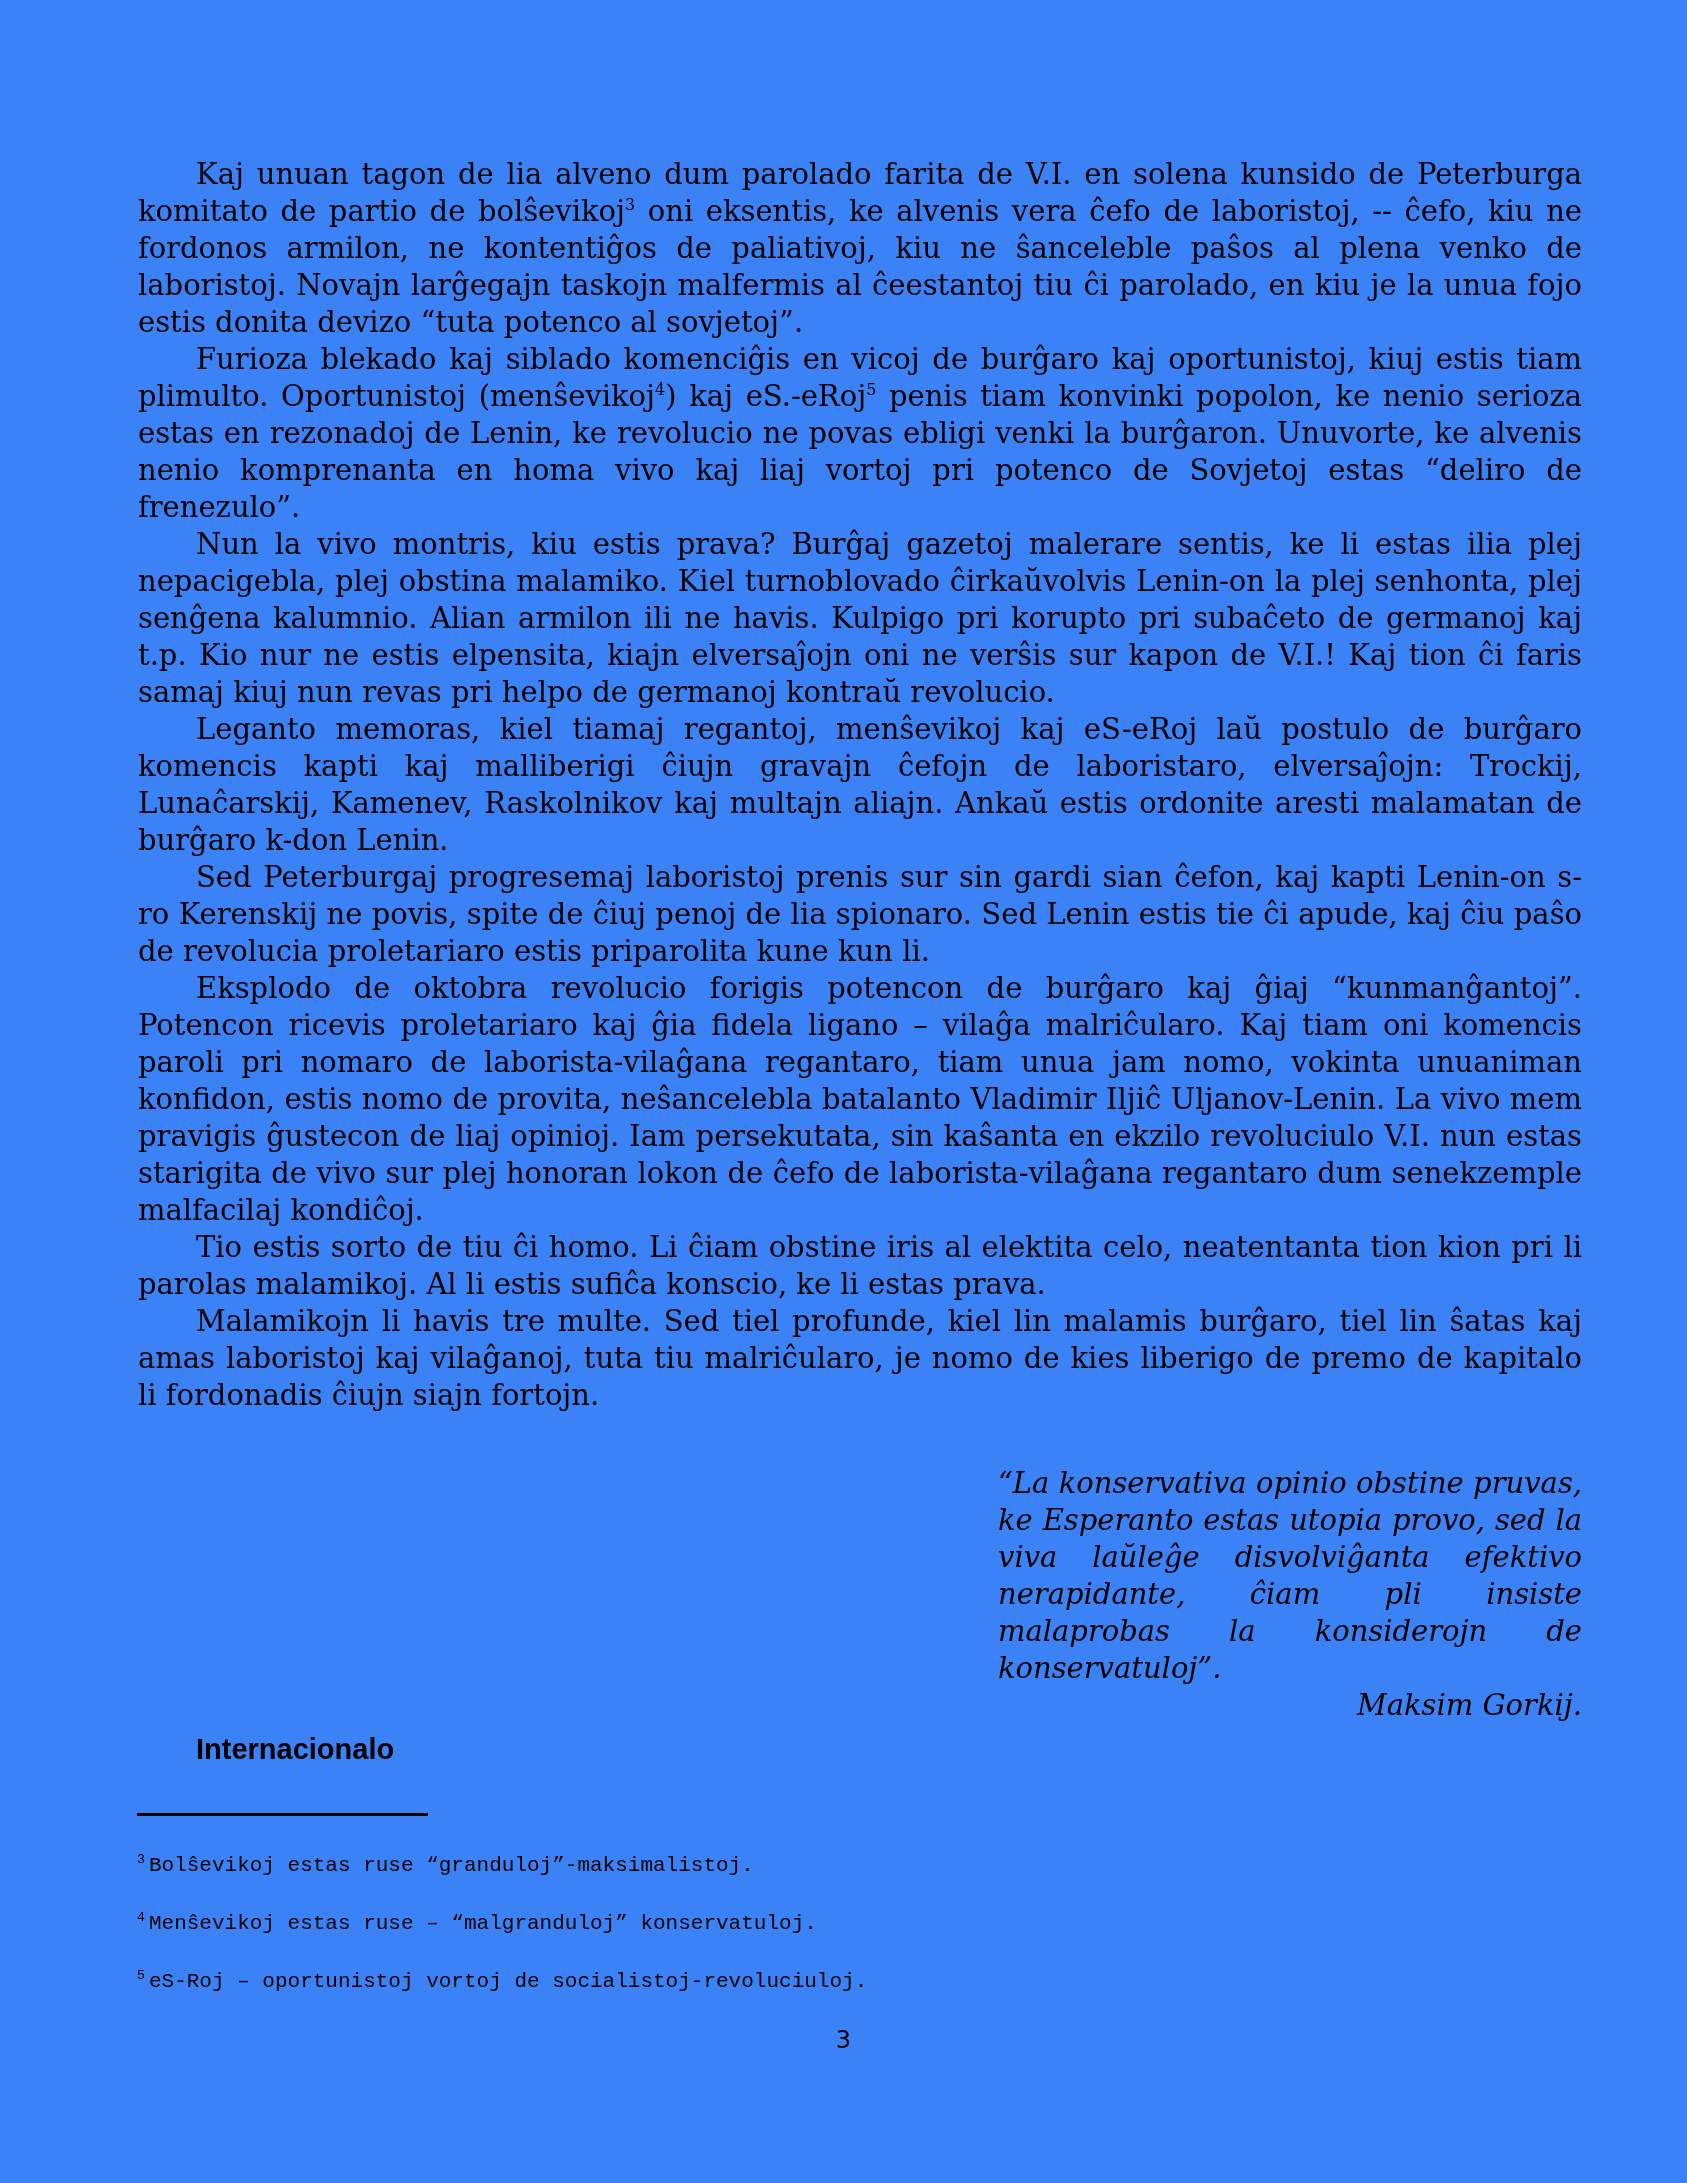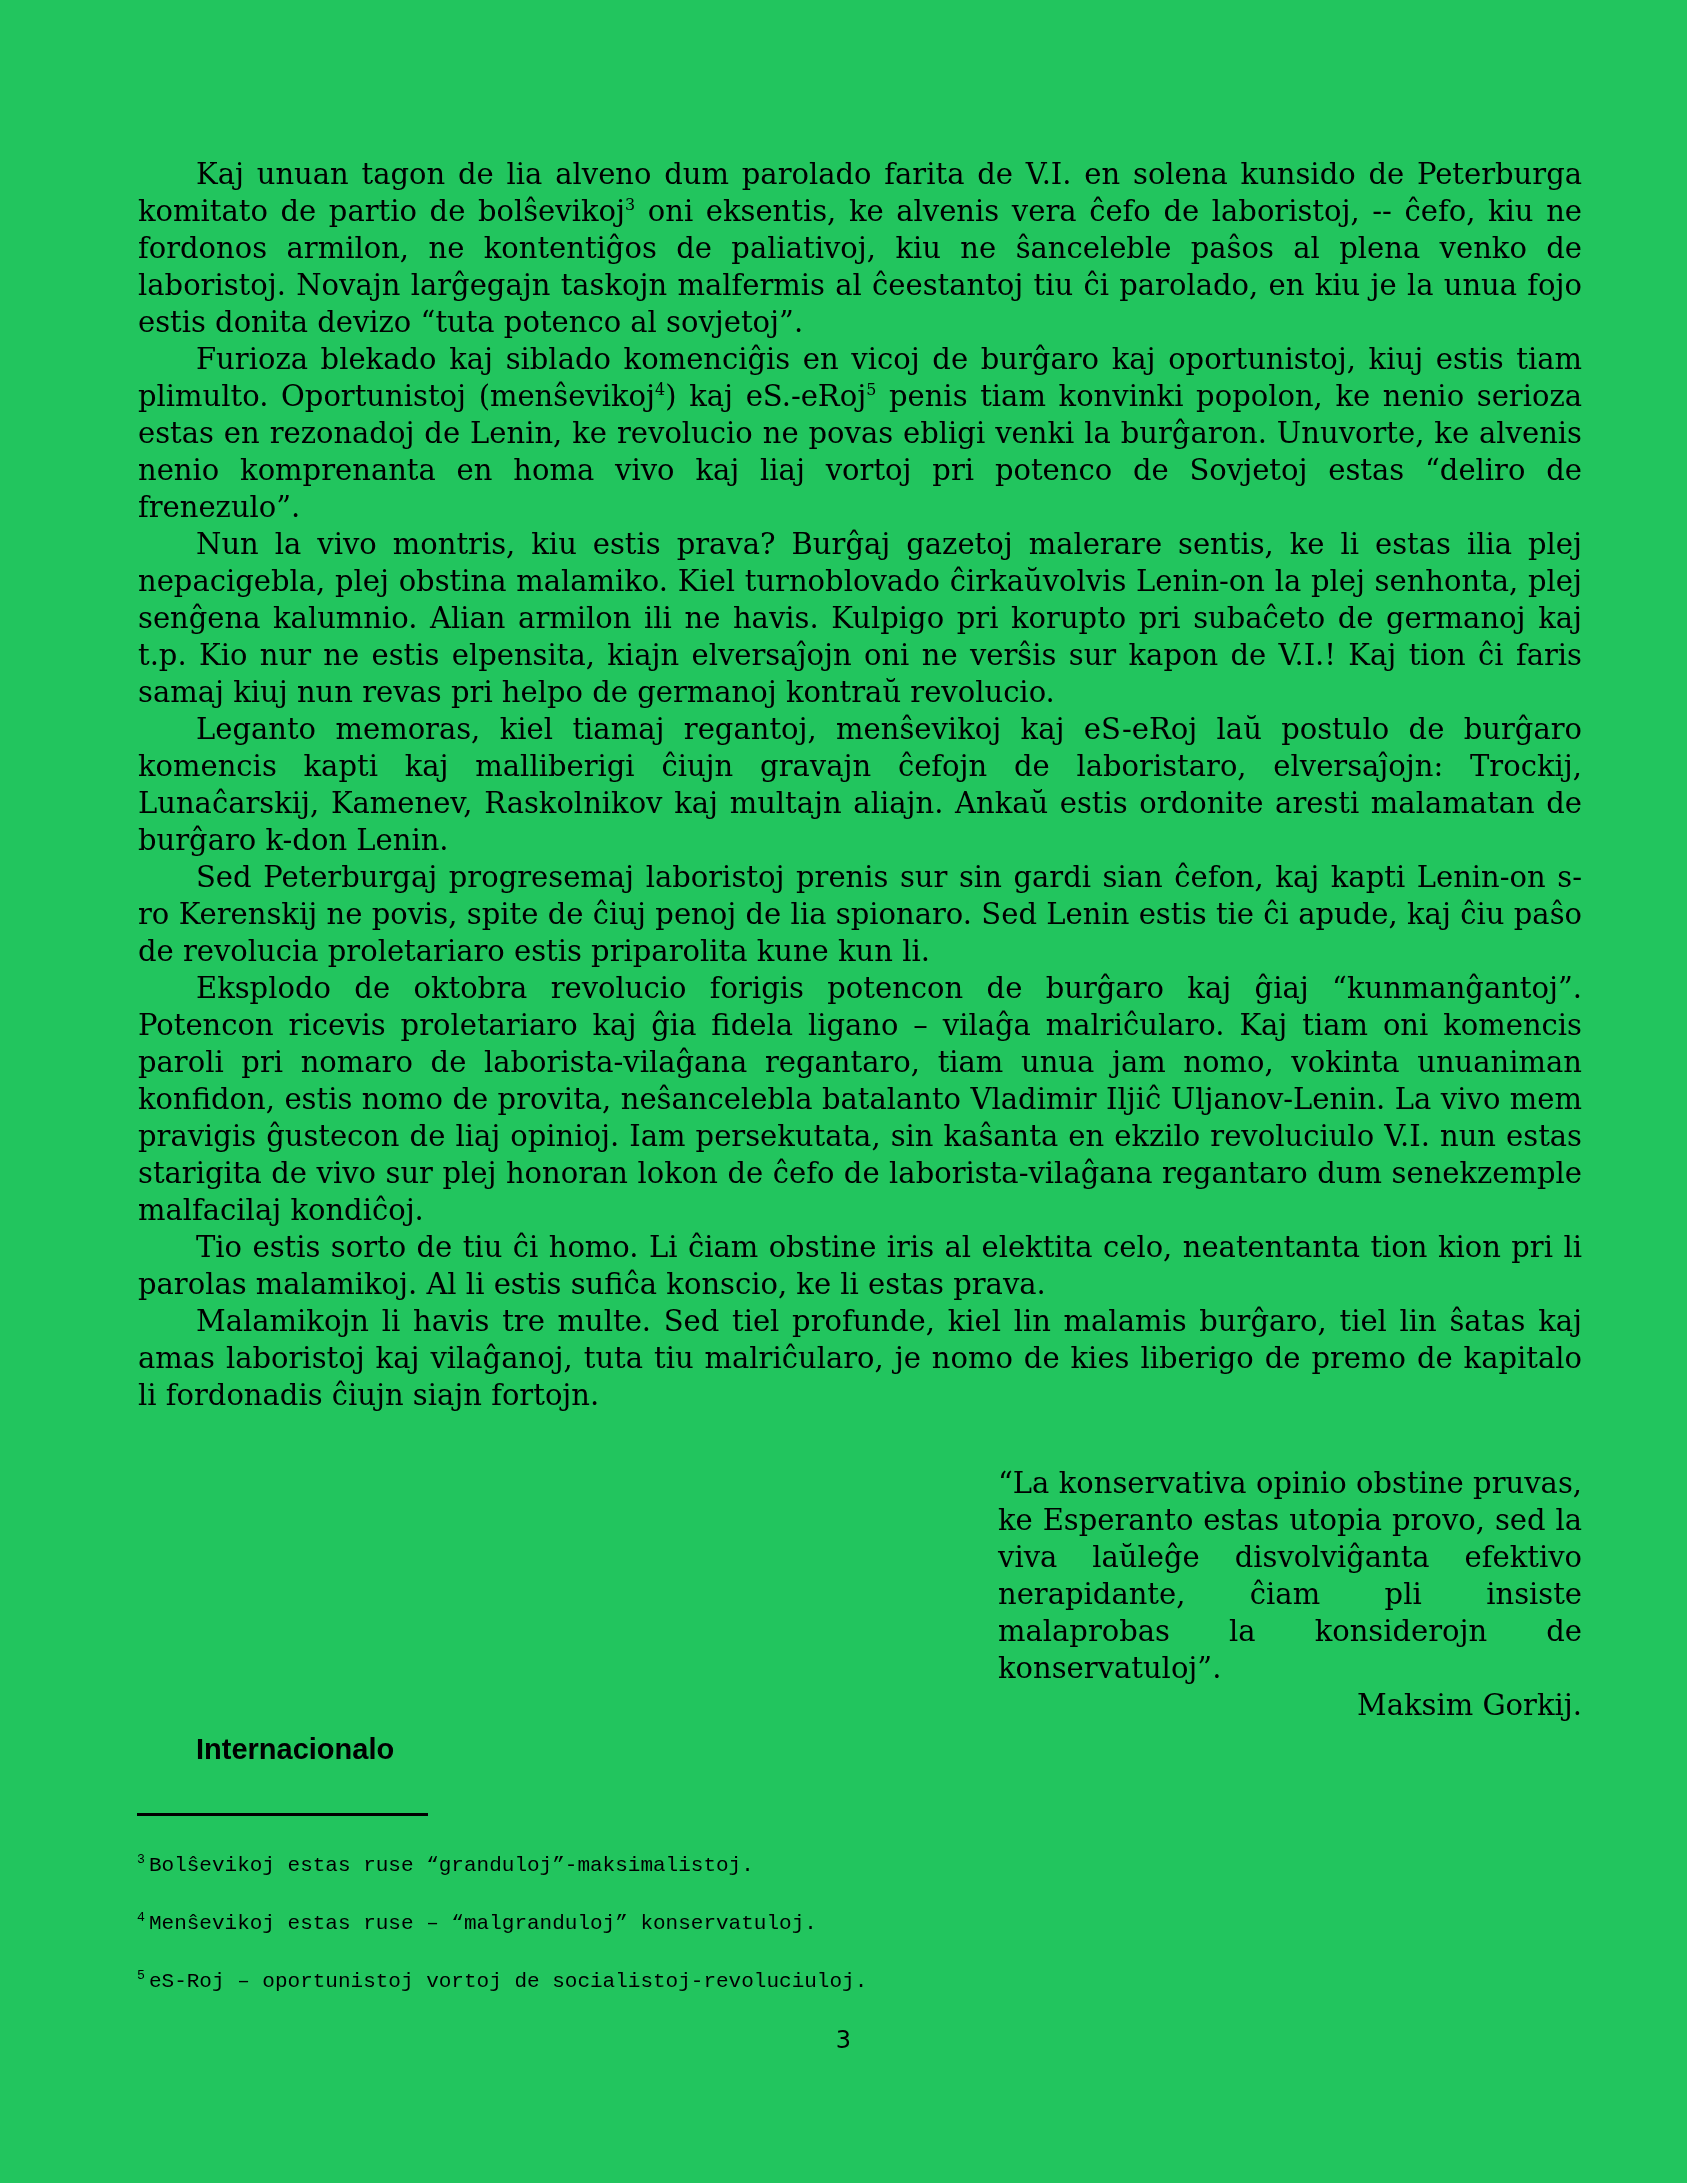--- a/index.html
+++ b/index.html
@@ -1,28 +1,28 @@
 <!DOCTYPE html>
 <html style="font-size:10.6px"><head>
 <meta charset="utf-8">
 <style>
   html, body { margin: 0; padding: 0; background: #ffffff; }
   body { width: 1687px; height: 2183px; position: relative; overflow: hidden; color: #000; }
-  .page { position: absolute; left: 0; top: 0; width: 1687px; height: 2183px; background: #22c55e; }
+  .page { position: absolute; left: 0; top: 0; width: 1687px; height: 2183px; background: #3b82f6; }
   .body-text {
     position: absolute; left: 138px; top: 156px; width: 1444px;
     font-family: "DejaVu Serif", "Liberation Serif", serif;
     font-size: 29px; line-height: 37px; text-align: justify;
   }
   .body-text p { margin: 0; text-indent: 58px; }
   .body-text .heading { text-align: center; font-weight: bold; text-indent: 0; }
   sup { font-size: 0.55em; line-height: 0; vertical-align: super; }
   .quote {
     position: absolute; left: 998px; top: 1465px; width: 584px;
-    font-family: "DejaVu Serif", "Liberation Serif", serif; 
+    font-family: "DejaVu Serif", "Liberation Serif", serif; font-style: italic;
     font-size: 29px; line-height: 37px; text-align: justify; text-align-last: left;
   }
   .quote .author { text-align: right; text-align-last: right; }
   .section-title {
     position: absolute; left: 196px; top: 1731px;
     font-family: Liberation Sans, sans-serif; font-weight: bold; font-size: 29px; line-height: 36px;
   }
   .fn-rule { position: absolute; left: 137px; top: 1813px; width: 291px; height: 2.6px; background: #000; }
   .footnotes {
     position: absolute; left: 137px; top: 1851px;

